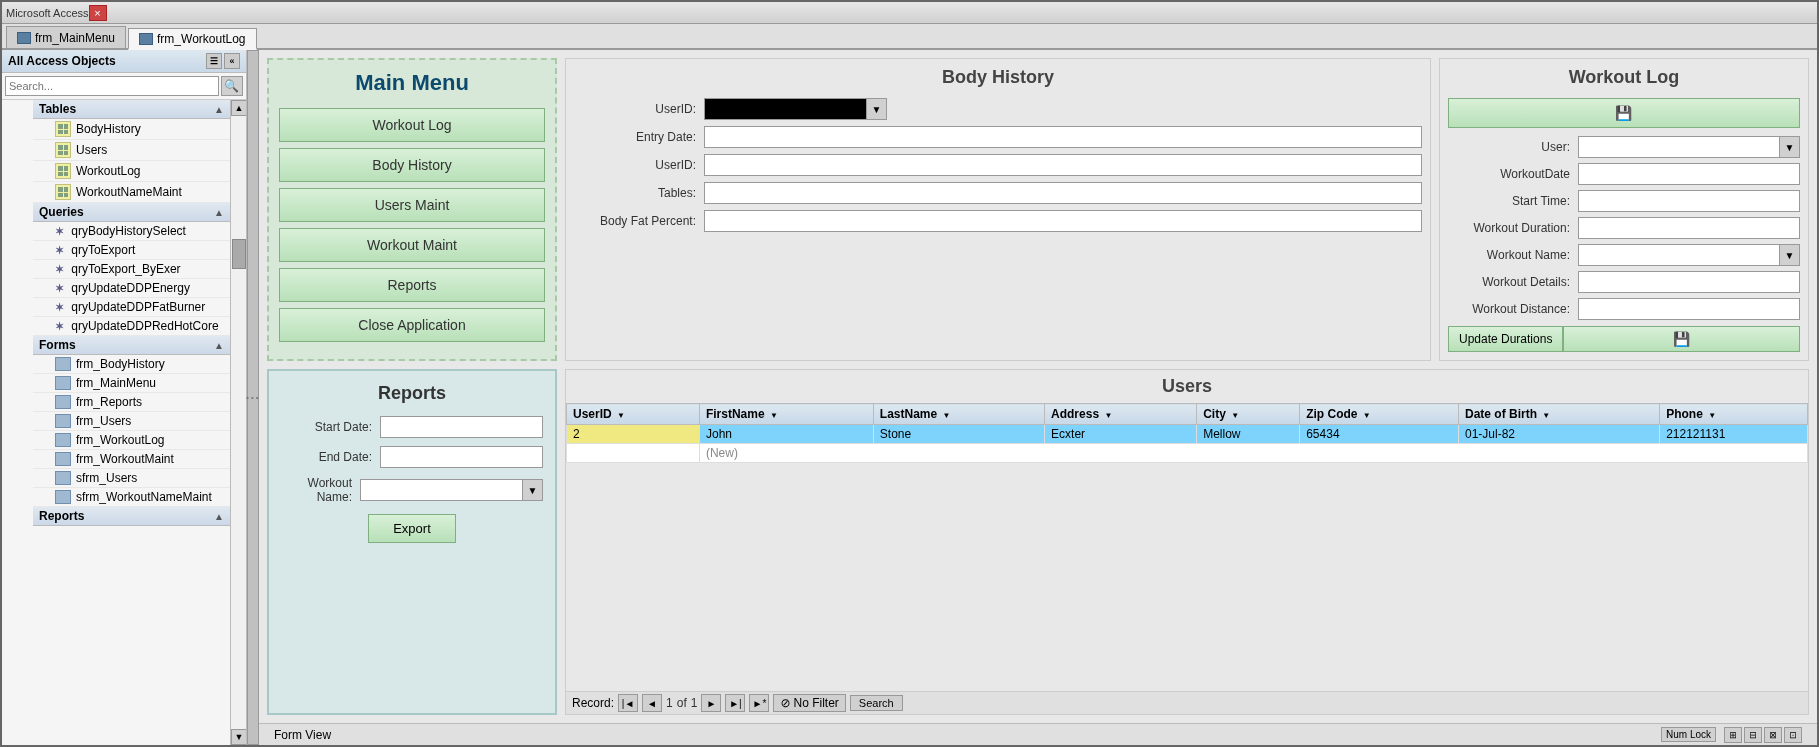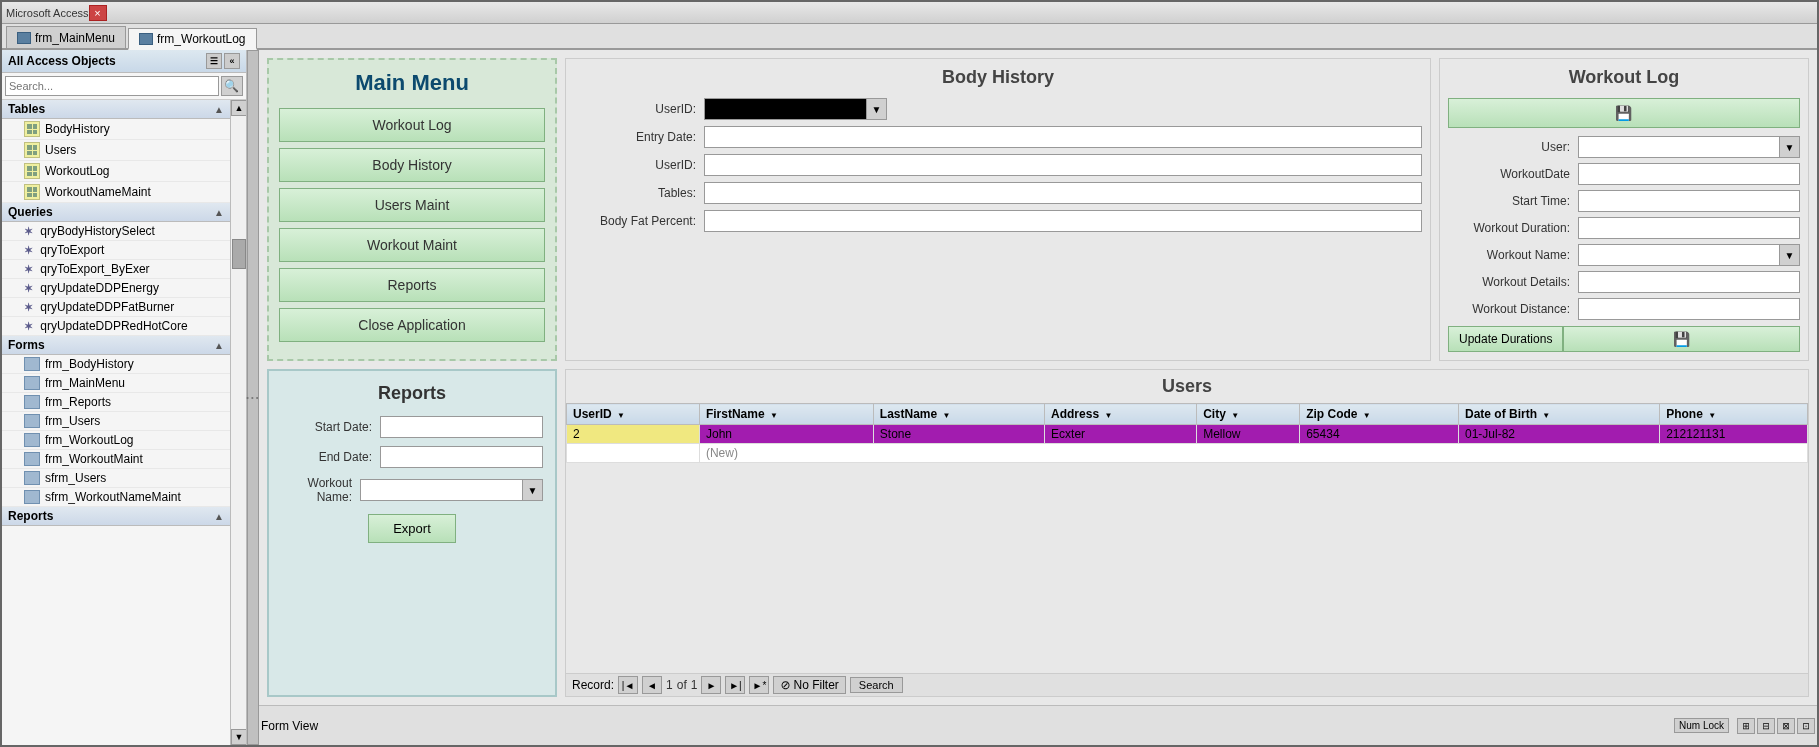--- a/index.html
+++ b/index.html
@@ -49,21 +49,21 @@
     .report-field { flex: 1; height: 22px; border: 1px solid #999; padding: 1px 3px; background: white; text-align: right; font-size: 12px; }
     .report-select { flex: 1; display: flex; }
     .report-select input { flex: 1; height: 22px; border: 1px solid #999; padding: 1px 3px; background: white; font-size: 12px; }
     .report-select .dropdown-btn { width: 20px; height: 22px; background: #d0d0d0; border: 1px solid #999; border-left: none; cursor: pointer; display: flex; align-items: center; justify-content: center; font-size: 10px; }
     .export-btn { display: block; margin: 10px auto 0; padding: 6px 24px; background: linear-gradient(to bottom, #d8f0d8, #b8e0b8); border: 1px solid #80b080; cursor: pointer; font-size: 13px; }
     .users-title { text-align: center; font-size: 18px; font-weight: bold; color: #444; padding: 6px; }
     .users-table { width: 100%; border-collapse: collapse; font-size: 12px; }
     .users-table th { background: linear-gradient(to bottom, #dde8f0, #c8d8e8); border: 1px solid #bbb; padding: 3px 6px; text-align: left; cursor: pointer; }
     .users-table th .sort-icon { font-size: 8px; margin-left: 2px; }
     .users-table td { border: 1px solid #ddd; padding: 2px 6px; background: white; }
-    .users-table tr.selected td { background: #a21caf; }
+    .users-table tr.selected td { background: #7dd3fc; }
     .users-table tr.new-row td { background: white; color: #888; }
     .userid-col { background: #f0e880 !important; }
     .table-wrapper { overflow: auto; flex: 1; }
 
     
     .nav-bar { background: #e0e0e0; border-top: 1px solid #ccc; padding: 2px 6px; display: flex; align-items: center; gap: 4px; font-size: 11px; }
     .nav-btn { width: 20px; height: 18px; background: #d0d0d0; border: 1px solid #999; cursor: pointer; display: flex; align-items: center; justify-content: center; font-size: 10px; }
     .nav-text { color: #333; }
     .no-filter-btn { padding: 1px 6px; background: #d0d0d0; border: 1px solid #999; cursor: pointer; font-size: 11px; display: flex; align-items: center; gap: 3px; }
     .search-nav-btn { padding: 1px 8px; background: #d0d0d0; border: 1px solid #999; cursor: pointer; font-size: 11px; }
@@ -71,29 +71,29 @@
     
     .wl-row { display: flex; align-items: center; margin-bottom: 5px; }
     .wl-label { width: 130px; text-align: right; padding-right: 8px; color: #333; font-size: 12px; }
     .wl-field { flex: 1; height: 22px; border: 1px solid #999; padding: 1px 3px; background: white; font-size: 12px; }
     .wl-field-select { display: flex; flex: 1; }
     .wl-field-select input { flex: 1; height: 22px; border: 1px solid #999; padding: 1px 3px; background: white; font-size: 12px; }
     .wl-field-select .dropdown-btn { width: 20px; height: 22px; background: #d0d0d0; border: 1px solid #999; border-left: none; cursor: pointer; display: flex; align-items: center; justify-content: center; font-size: 10px; }
     .update-btn { padding: 4px 10px; background: linear-gradient(to bottom, #d8f0d8, #b8e0b8); border: 1px solid #80b080; cursor: pointer; font-size: 12px; }
     .save-btn { flex: 1; padding: 4px; background: linear-gradient(to bottom, #d8f0d8, #b8e0b8); border: 1px solid #80b080; cursor: pointer; display: flex; align-items: center; justify-content: center; }
     .top-save-btn { width: 100%; padding: 6px; background: linear-gradient(to bottom, #d8f0d8, #b8e0b8); border: 1px solid #80b080; cursor: pointer; margin-bottom: 8px; display: flex; align-items: center; justify-content: center; height: 30px; }
-    .sidebar-list { flex: 1; overflow-y: auto; }
+    .sidebar-list { flex: 1; overflow-y: auto; margin-left: 31px; }
 
     .vertical-scroll { width: 16px; background: #e0e0e0; border-left: 1px solid #bbb; display: flex; flex-direction: column; }
     .vs-arrow { width: 16px; height: 16px; background: #d0d0d0; border: 1px solid #999; display: flex; align-items: center; justify-content: center; font-size: 9px; cursor: pointer; }
     .vs-track { flex: 1; position: relative; background: #f0f0f0; }
     .vs-thumb { width: 14px; background: #aaa; border: 1px solid #888; position: absolute; top: 20%; height: 30px; left: 1px; }
     .divider-handle { width: 12px; background: #c0c0c0; border: 1px solid #999; cursor: ew-resize; display: flex; align-items: center; justify-content: center; writing-mode: vertical-lr; font-size: 14px; color: #666; align-self: stretch; }
 
-    .bottom-status { height: 40px; background: #e0e0e0; border-top: 1px solid #bbb; display: flex; align-items: center; padding: 0 2px; font-size: 11px; }
+    .bottom-status { height: 22px; background: #e0e0e0; border-top: 1px solid #bbb; display: flex; align-items: center; padding: 0 15px; font-size: 11px; }
     .status-right { margin-left: auto; display: flex; align-items: center; gap: 8px; }
     .num-lock { background: #d0d0d0; border: 1px solid #999; padding: 1px 4px; font-size: 10px; }
     .status-icons { display: flex; gap: 2px; }
     .status-icon { width: 18px; height: 16px; background: #d0d0d0; border: 1px solid #999; display: flex; align-items: center; justify-content: center; font-size: 9px; }
   </style>
 </head>
 <body>
 
 <div style="width:1819px; height:747px; display:flex; flex-direction:column; border:2px solid #666; background:#e0e0e0;">
 

